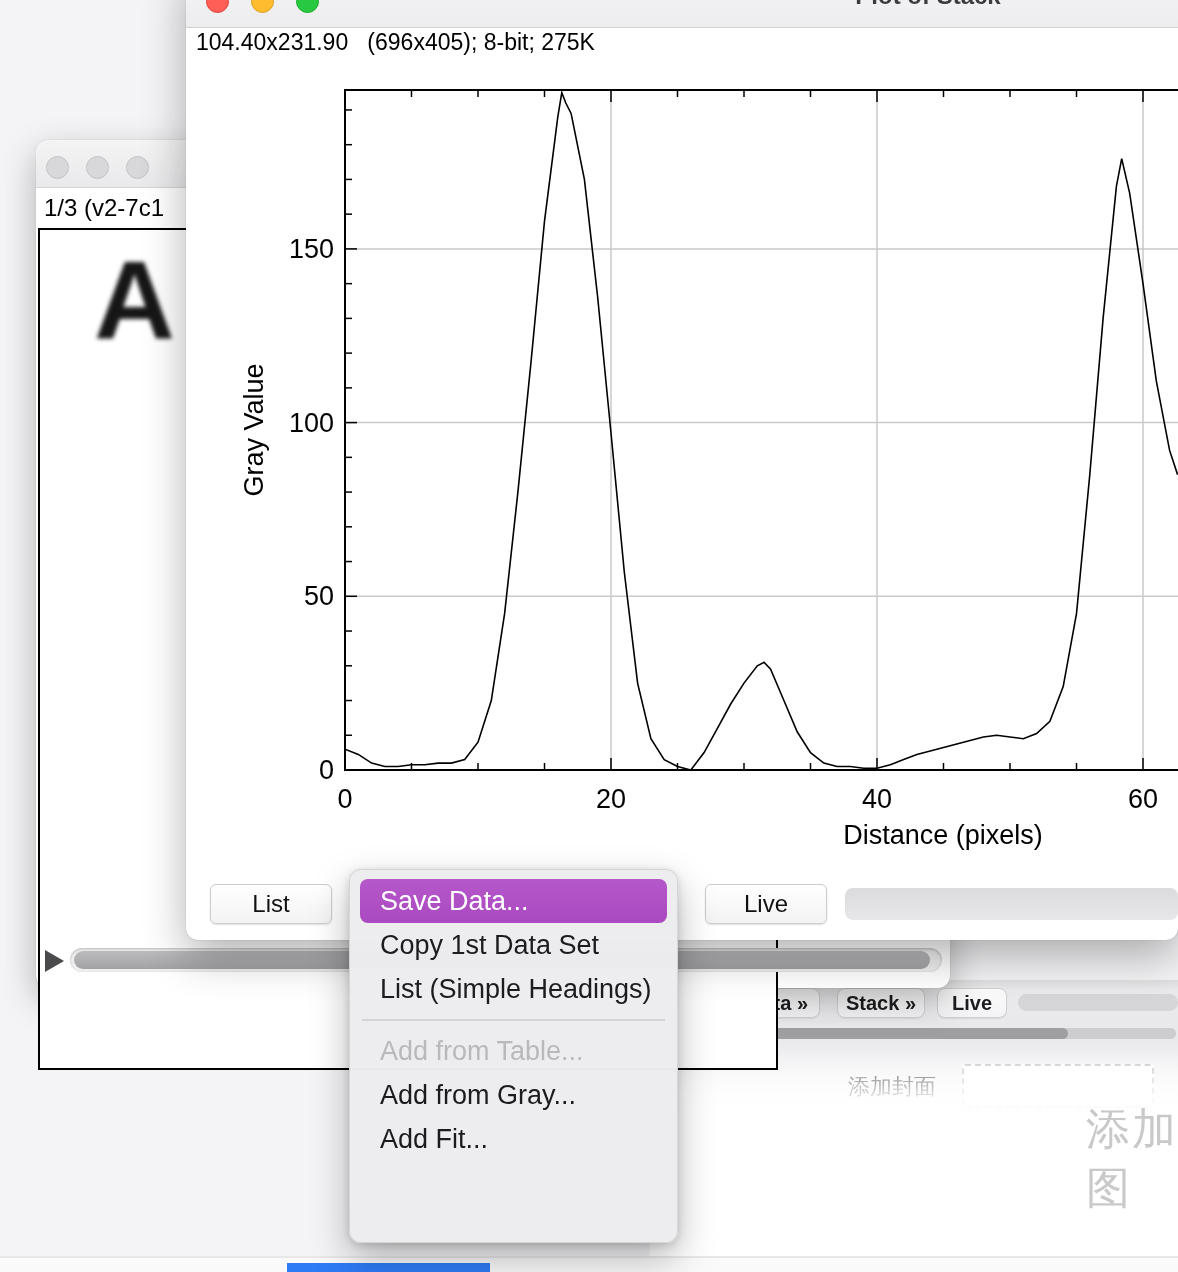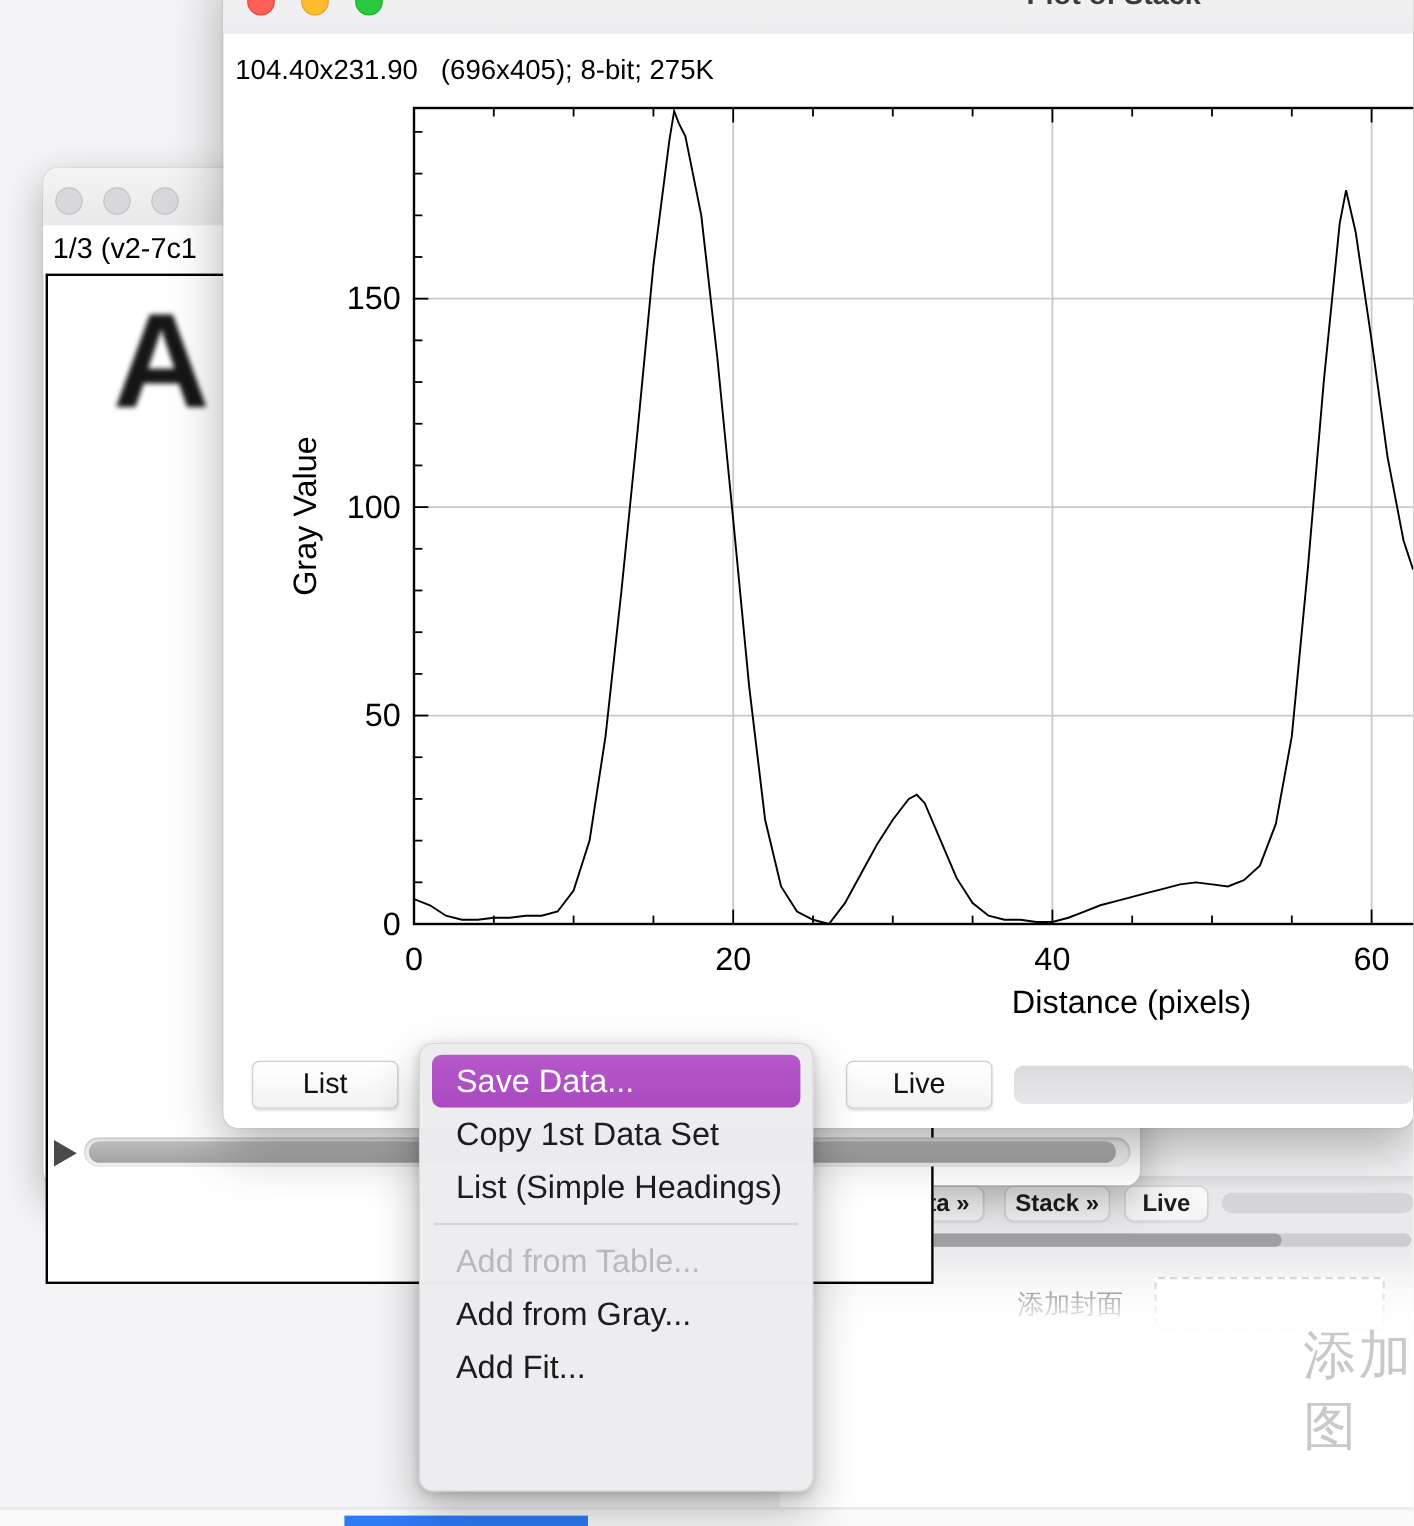--- a/index.html
+++ b/index.html
@@ -88,21 +88,21 @@
   }
   .tl-red    { background:#ff5f57; border:1px solid #e0443e; }
   .tl-yellow { background:#febc2e; border:1px solid #dea123; }
   .tl-green  { background:#28c840; border:1px solid #1dad2b; }
   .plot-title {
     position:absolute; left:619px; top:18px; width:246px; height:24px; line-height:24px;
     text-align:center; font-size:24px; font-weight:700; color:#3c3c3e;
   }
   .plot-info {
     position:absolute; left:10px; top:63px; height:26px; line-height:26px;
-    font-size:23px; color:#000; white-space:pre;margin-top:16px;
+    font-size:23px; color:#000; white-space:pre;
   }
   .plot-svg { position:absolute; left:0; top:86px; }
   .plot-btn {
     position:absolute; top:918px; width:122px; height:40px; border:1px solid #cdcdcf; border-radius:6px;
     background:linear-gradient(#ffffff,#f3f3f4); box-shadow:0 1px 2px rgba(0,0,0,0.12);
     font-size:24px; color:#111; display:flex; align-items:center; justify-content:center; cursor:pointer;
   }
   .plot-side-track {
     position:absolute; left:659px; top:922px; width:333px; height:32px; border-radius:8px;
     background:linear-gradient(#dbdbdd,#e7e7e9);

